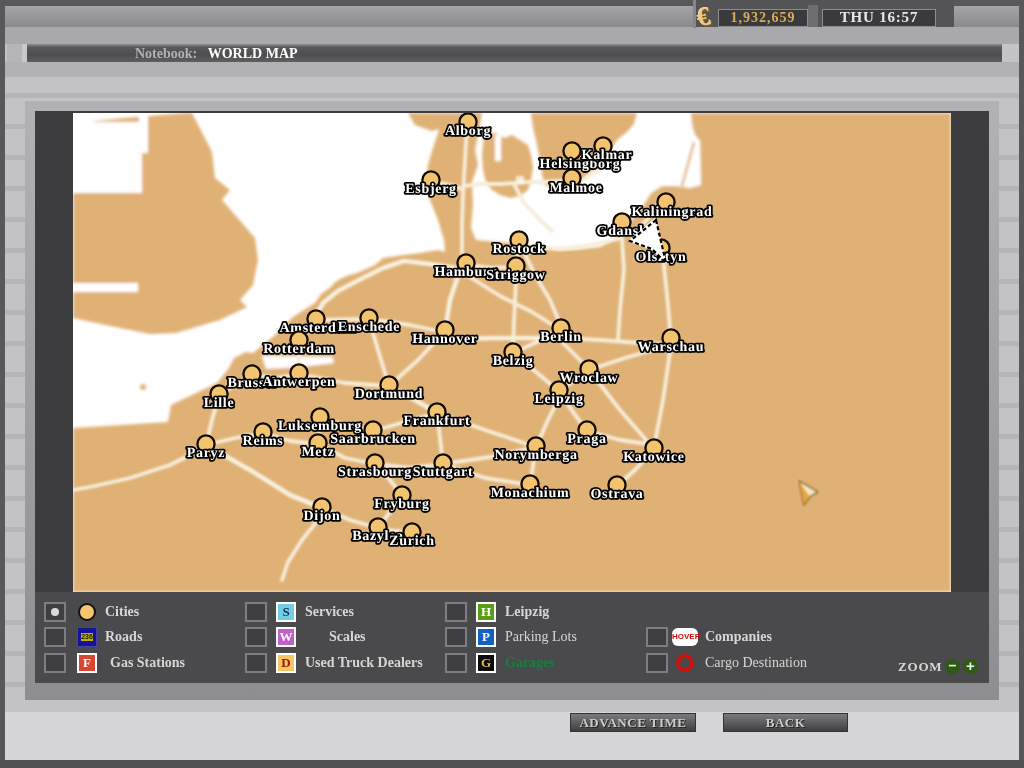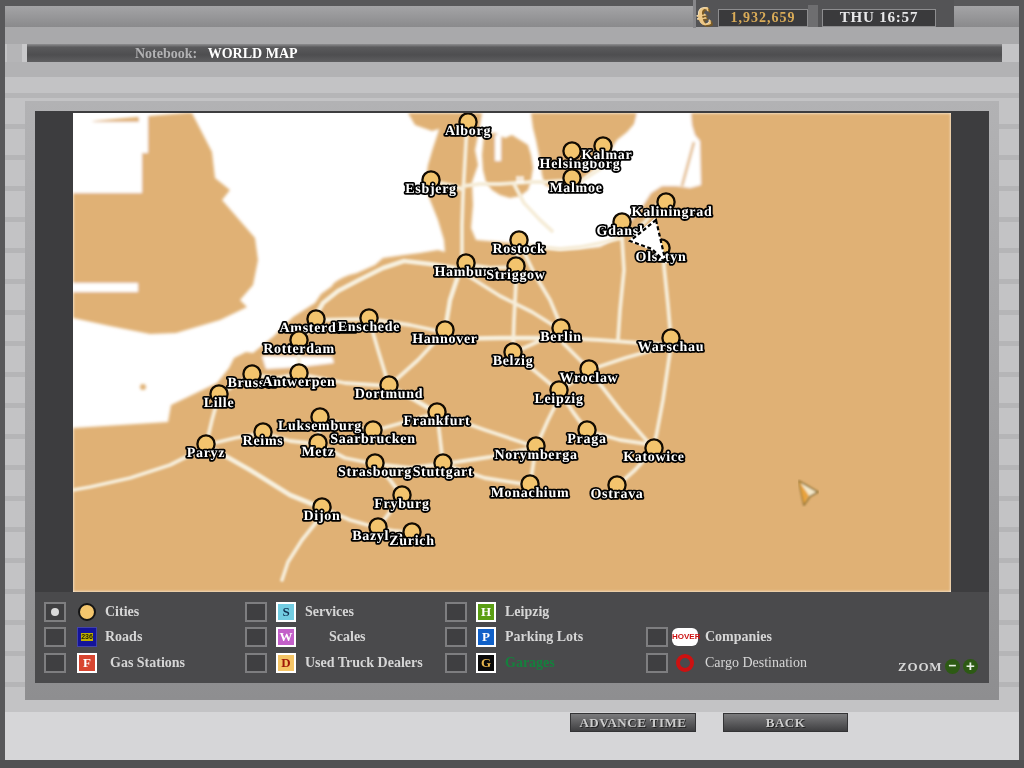--- a/index.html
+++ b/index.html
@@ -343,21 +343,21 @@
 <div class="abs" style="left:276px;top:627px;width:20px;height:20px;box-sizing:border-box;border:2px solid #ffffff;background:#c35fc9;color:#ffffff;font-weight:bold;font-size:13px;text-align:center;line-height:16px;">W</div>
 <div class="abs" style="left:305px;top:628px;height:18px;line-height:18px;color:#d6d6d6;font-weight:bold;font-size:14px;margin-left:24px;">Scales</div>
 <div class="abs" style="left:245px;top:653px;width:22px;height:20px;border:2px solid #7e7e80;background:#3f3f41;box-sizing:border-box;"></div>
 <div class="abs" style="left:276px;top:653px;width:20px;height:20px;box-sizing:border-box;border:2px solid #ffffff;background:#f5c566;color:#a01808;font-weight:bold;font-size:13px;text-align:center;line-height:16px;">D</div>
 <div class="abs" style="left:305px;top:654px;height:18px;line-height:18px;color:#d6d6d6;font-weight:bold;font-size:14px;">Used Truck Dealers</div>
 <div class="abs" style="left:445px;top:602px;width:22px;height:20px;border:2px solid #7e7e80;background:#3f3f41;box-sizing:border-box;"></div>
 <div class="abs" style="left:476px;top:602px;width:20px;height:20px;box-sizing:border-box;border:2px solid #ffffff;background:#5a9e14;color:#ffffff;font-weight:bold;font-size:13px;text-align:center;line-height:16px;">H</div>
 <div class="abs" style="left:505px;top:603px;height:18px;line-height:18px;color:#d6d6d6;font-weight:bold;font-size:14px;">Leipzig</div>
 <div class="abs" style="left:445px;top:627px;width:22px;height:20px;border:2px solid #7e7e80;background:#3f3f41;box-sizing:border-box;"></div>
 <div class="abs" style="left:476px;top:627px;width:20px;height:20px;box-sizing:border-box;border:2px solid #ffffff;background:#1161c8;color:#ffffff;font-weight:bold;font-size:13px;text-align:center;line-height:16px;">P</div>
-<div class="abs" style="left:505px;top:628px;height:18px;line-height:18px;color:#d6d6d6;font-weight:bold;font-size:14px;">Parking Lots</div>
+<div class="abs" style="left:505px;top:628px;height:18px;line-height:18px;color:#d6d6d6;font-weight:normal;font-size:14px;">Parking Lots</div>
 <div class="abs" style="left:445px;top:653px;width:22px;height:20px;border:2px solid #7e7e80;background:#3f3f41;box-sizing:border-box;"></div>
 <div class="abs" style="left:476px;top:653px;width:20px;height:20px;box-sizing:border-box;border:2px solid #ffffff;background:#0a0a0a;color:#e8b64e;font-weight:bold;font-size:13px;text-align:center;line-height:16px;">G</div>
 <div class="abs" style="left:505px;top:654px;height:18px;line-height:18px;color:#15803d;font-weight:bold;font-size:14px;">Garages</div>
 <div class="abs" style="left:646px;top:627px;width:22px;height:20px;border:2px solid #7e7e80;background:#3f3f41;box-sizing:border-box;"></div>
 <div class="abs" style="left:672px;top:628px;width:26px;height:18px;background:#ffffff;color:#cc1111;font-family:'Liberation Sans',sans-serif;font-weight:bold;font-size:8px;text-align:center;line-height:18px;letter-spacing:0;border-radius:6px;">HOVER</div>
 <div class="abs" style="left:705px;top:628px;height:18px;line-height:18px;color:#d6d6d6;font-weight:bold;font-size:14px;">Companies</div>
 <div class="abs" style="left:646px;top:653px;width:22px;height:20px;border:2px solid #7e7e80;background:#3f3f41;box-sizing:border-box;"></div>
 <div class="abs" style="left:676px;top:654px;width:18px;height:18px;border-radius:50%;border:4px solid #cc1111;box-sizing:border-box;"></div>
 <div class="abs" style="left:705px;top:654px;height:18px;line-height:18px;color:#d6d6d6;font-weight:normal;font-size:14px;">Cargo Destination</div>
 <div class="abs" style="left:898px;top:658px;width:60px;height:17px;line-height:17px;color:#d6d6d6;font-weight:bold;font-size:13px;letter-spacing:0.8px;">ZOOM</div>

